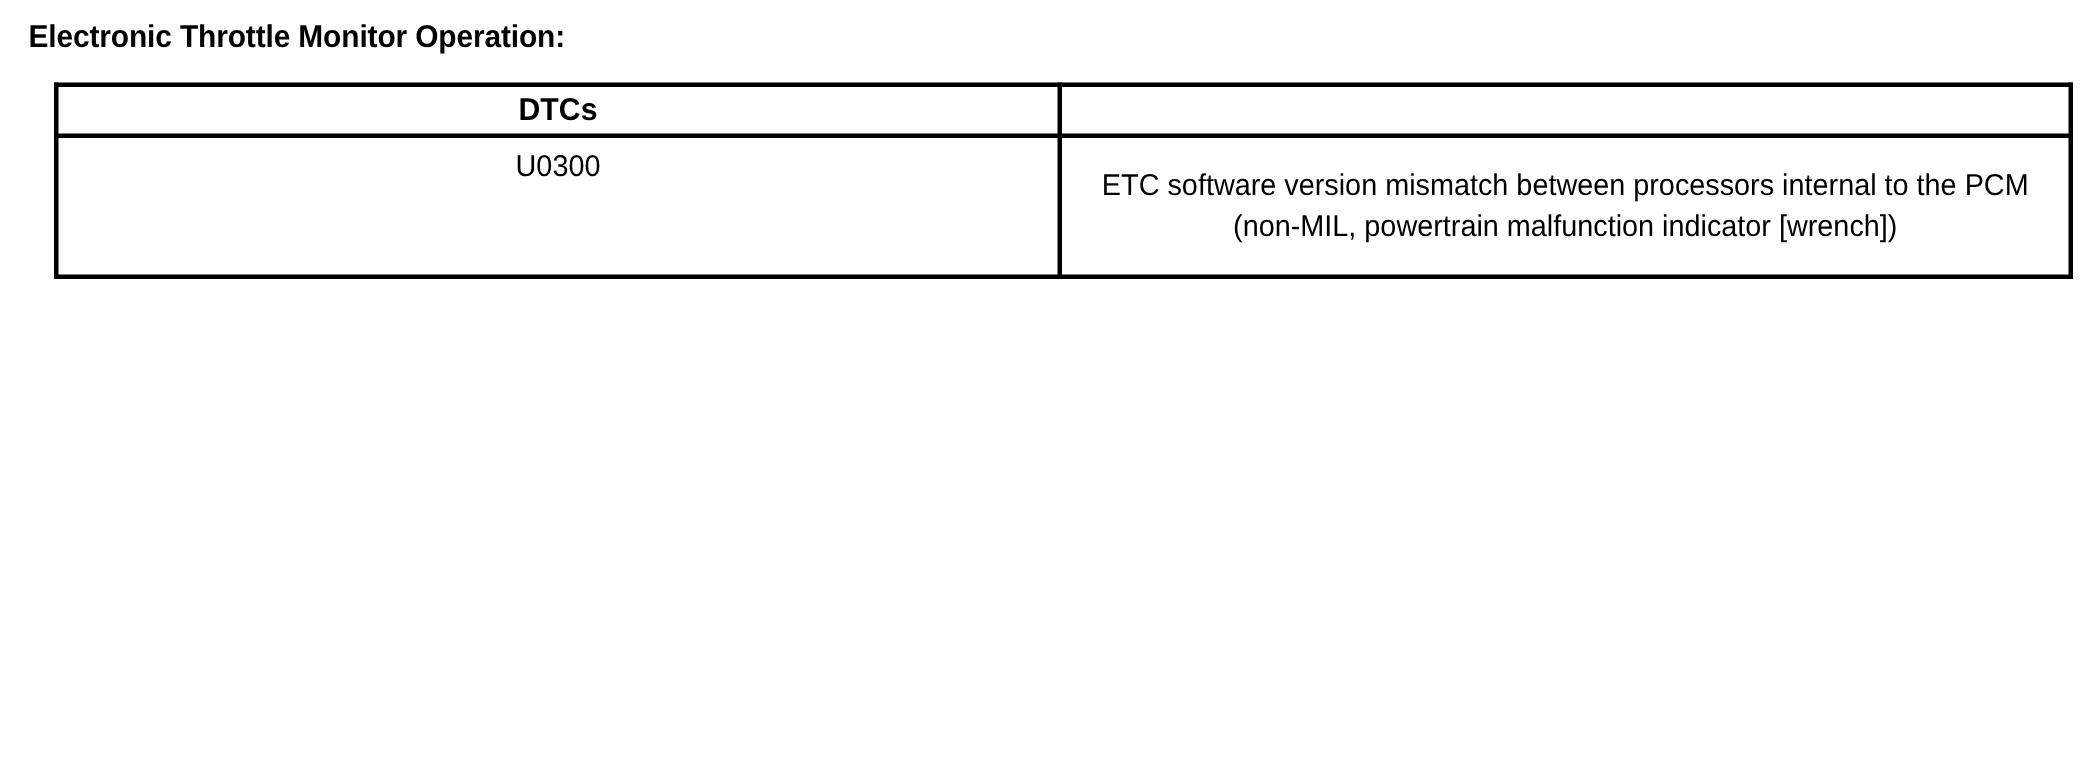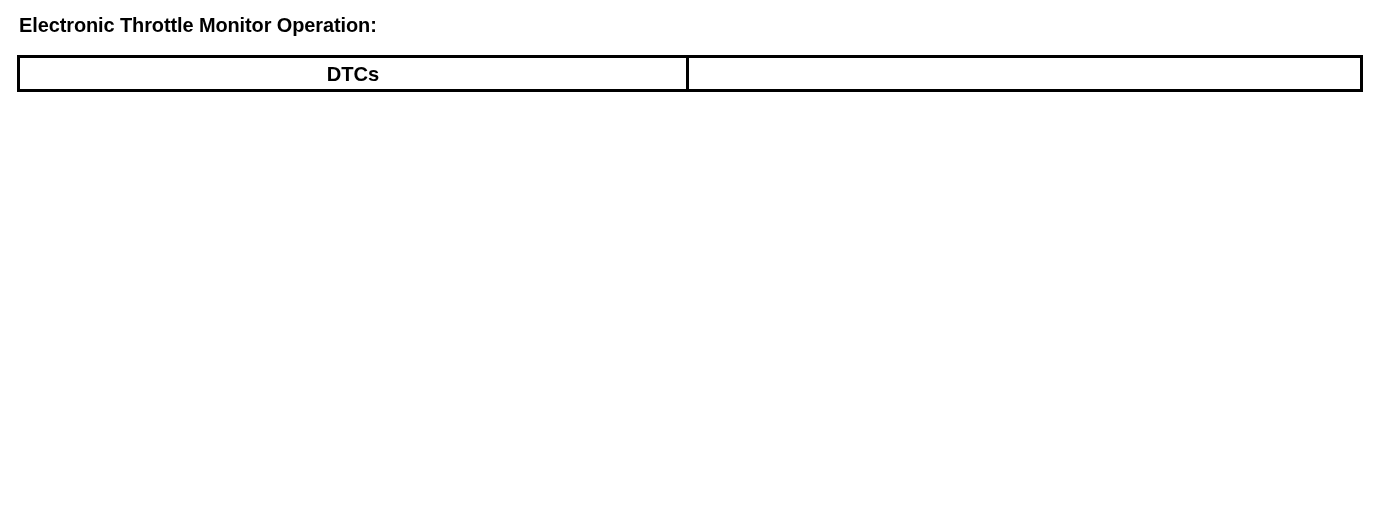--- a/index.html
+++ b/index.html
@@ -26,21 +26,21 @@
     font-size: 21px;
     font-weight: bold;
     letter-spacing: -0.1px;
     line-height: 26px;
     white-space: nowrap;
     transform: scaleX(0.95);
     transform-origin: left top;
   }
   .dtc-table {
     position: absolute;
-    left: 17px;
+    left: 36px;
     top: 55px;
     width: 1343px;
     border-collapse: collapse;
     table-layout: fixed;
   }
   .dtc-table td {
     border: 3px solid #000000;
     padding: 0;
     font-size: 20px;
     line-height: 27px;
@@ -101,16 +101,24 @@
         </td>
         <td class="desc-cell">
           <div class="cell-inner"></div>
         </td>
       </tr>
 
 
 
 
 
+      <tr class="r5">
+        <td class="dtc-cell">
+          <div class="cell-inner">U0300</div>
+        </td>
+        <td class="desc-cell">
+          <div class="cell-inner">ETC software version mismatch between processors internal to the PCM (non-MIL, powertrain malfunction indicator [wrench])</div>
+        </td>
+      </tr>
     </tbody>
   </table>
 
 </div>
 
 </body></html>

